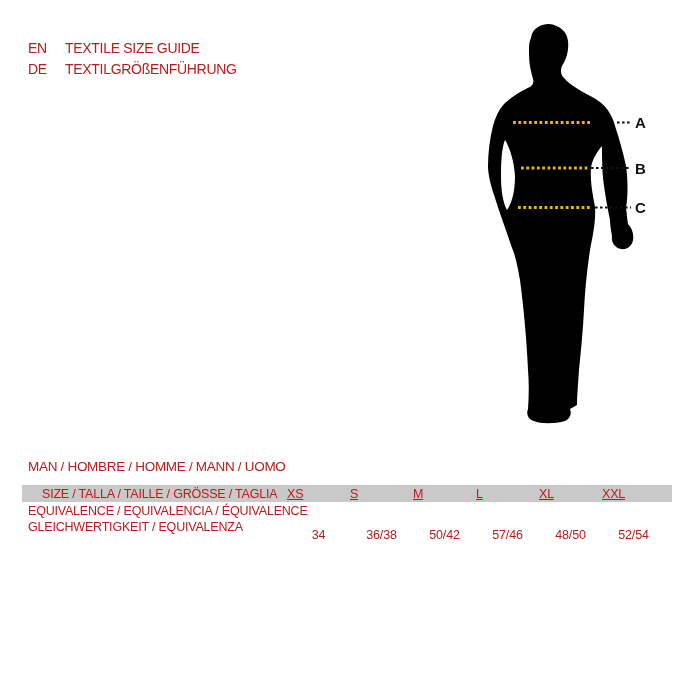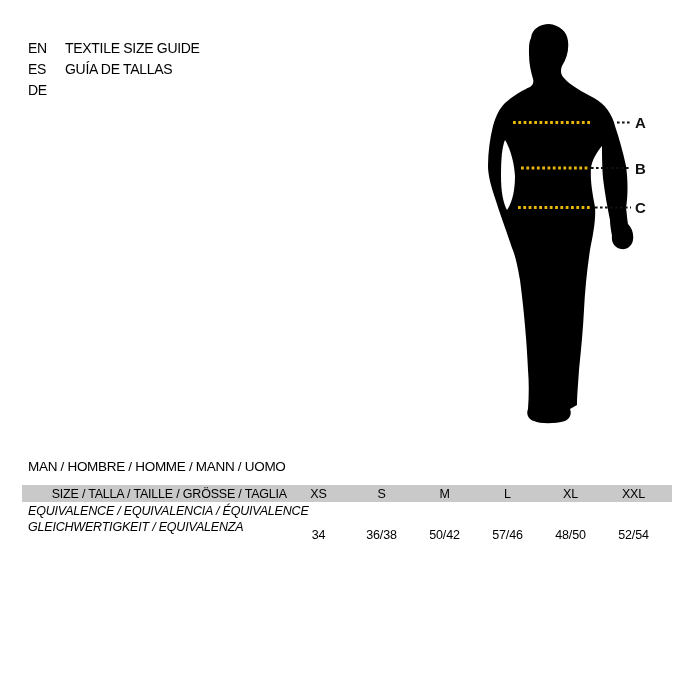--- a/index.html
+++ b/index.html
@@ -4,21 +4,21 @@
 <style>
   * { margin: 0; padding: 0; box-sizing: border-box; }
   html, body { background: #ffffff; }
   .page {
     position: relative;
     width: 700px;
     height: 700px;
     background: #ffffff;
     overflow: hidden;
     font-family: "Liberation Sans", sans-serif;
-    color: #000000;
+    color: #b91c1c;
   }
 
   
   .lang-list {
     position: absolute;
     left: 28px;
     top: 37px;
   }
   .lang-row {
     display: flex;
@@ -63,47 +63,44 @@
     font-size: 12.5px;
     letter-spacing: -0.2px;
   }
   .header-row {
     display: grid;
     grid-template-columns: 265px repeat(6, 63px);
     background: #c9c9c9;
     height: 17px;
     align-items: center;
   }
-  .header-label { padding-left: 6px; white-space: nowrap; text-align: right; }
-  .col-center { text-align: center; }
+  .header-label { padding-left: 20px; white-space: nowrap; }
+  .col-center { text-align: left; text-decoration: underline; }
   .value-row {
     display: grid;
     grid-template-columns: 265px repeat(6, 63px);
     margin-top: 2px;
     align-items: start;
   }
-  .equiv-label { padding-left: 6px; line-height: 15.5px; white-space: nowrap; font-style: italic; }
+  .equiv-label { padding-left: 6px; line-height: 15.5px; white-space: nowrap; }
   .value-cell { text-align: center; line-height: 15.5px; margin-top: 24px; }
 </style>
 </head>
 <body>
 
 <div class="page">
 
   <div class="lang-list">
     <div class="lang-row">
       <span class="lang-code">EN</span>
       <span class="lang-label">TEXTILE SIZE GUIDE</span>
     </div>
     <div class="lang-row">
-      <span class="lang-code">ES</span>
-      <span class="lang-label">GUÍA DE TALLAS</span>
-    </div>
-    <div class="lang-row">
       <span class="lang-code">DE</span>
+      <span class="lang-label">TEXTILGRÖßENFÜHRUNG</span>
     </div>
   </div>
 
   <svg class="figure-svg" viewBox="460 15 235 425" aria-hidden="true">
 
     <path fill="#000000" d="
       M 531 38
       C 532 29 540 24 549 24
       C 559 25 567 31 568 41
       C 569 50 567 58 562 66

